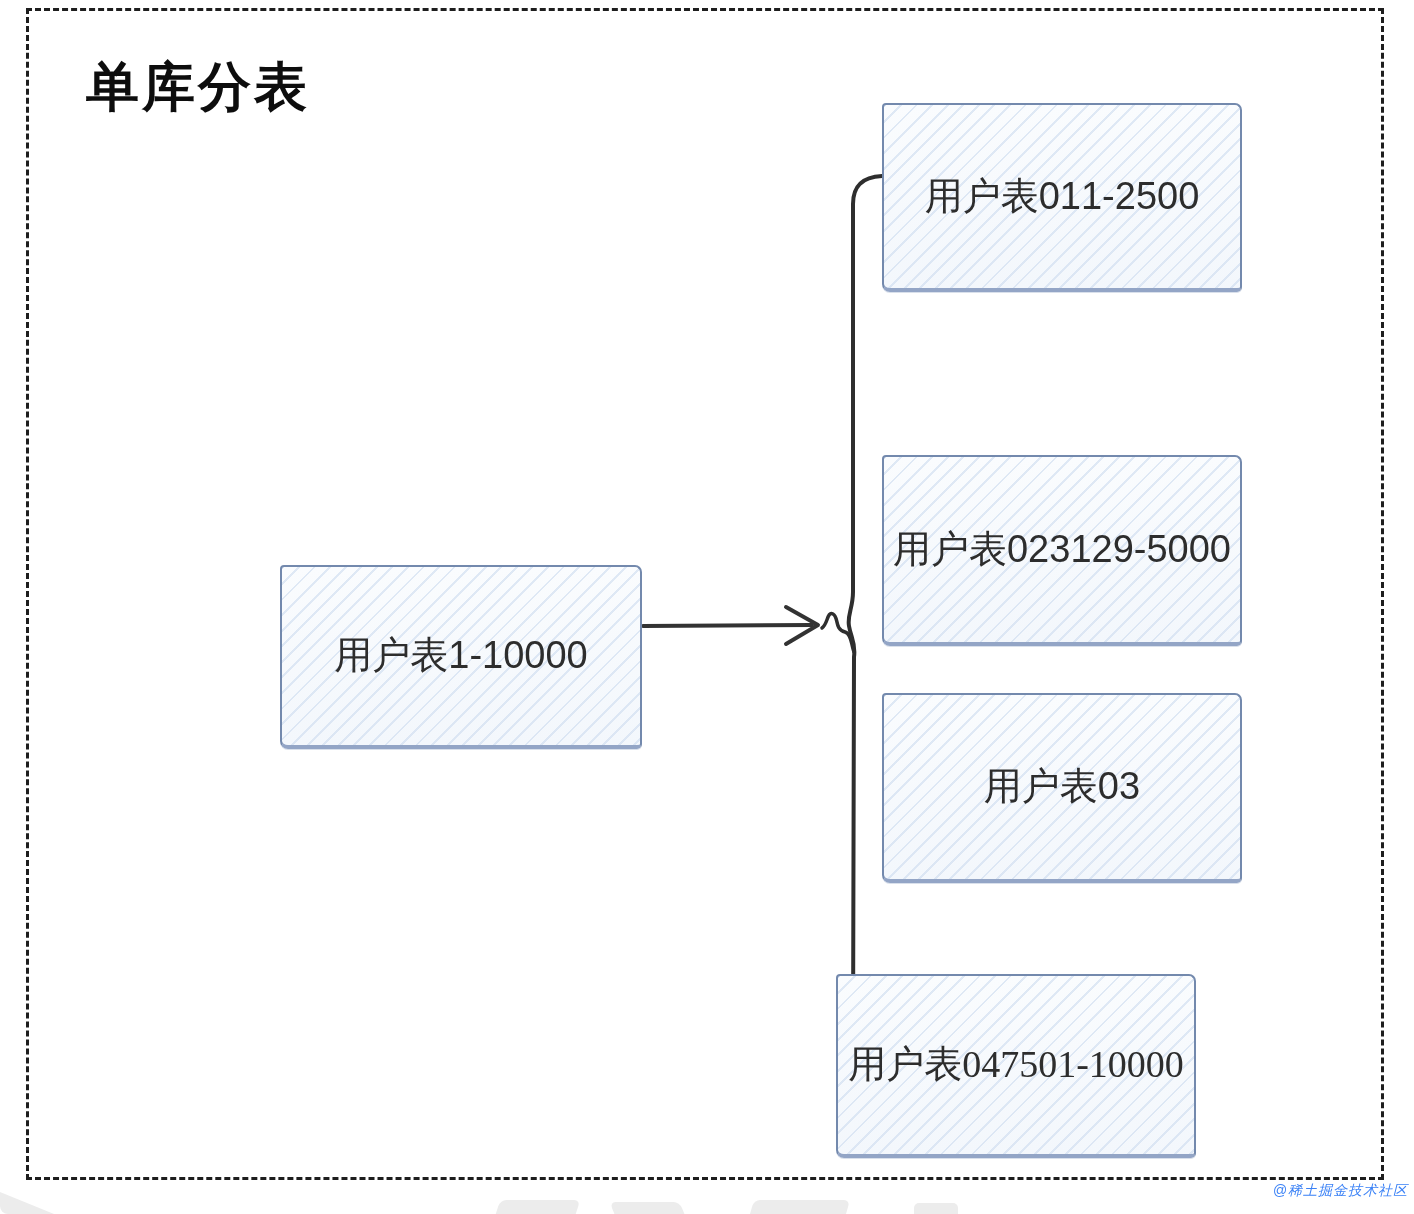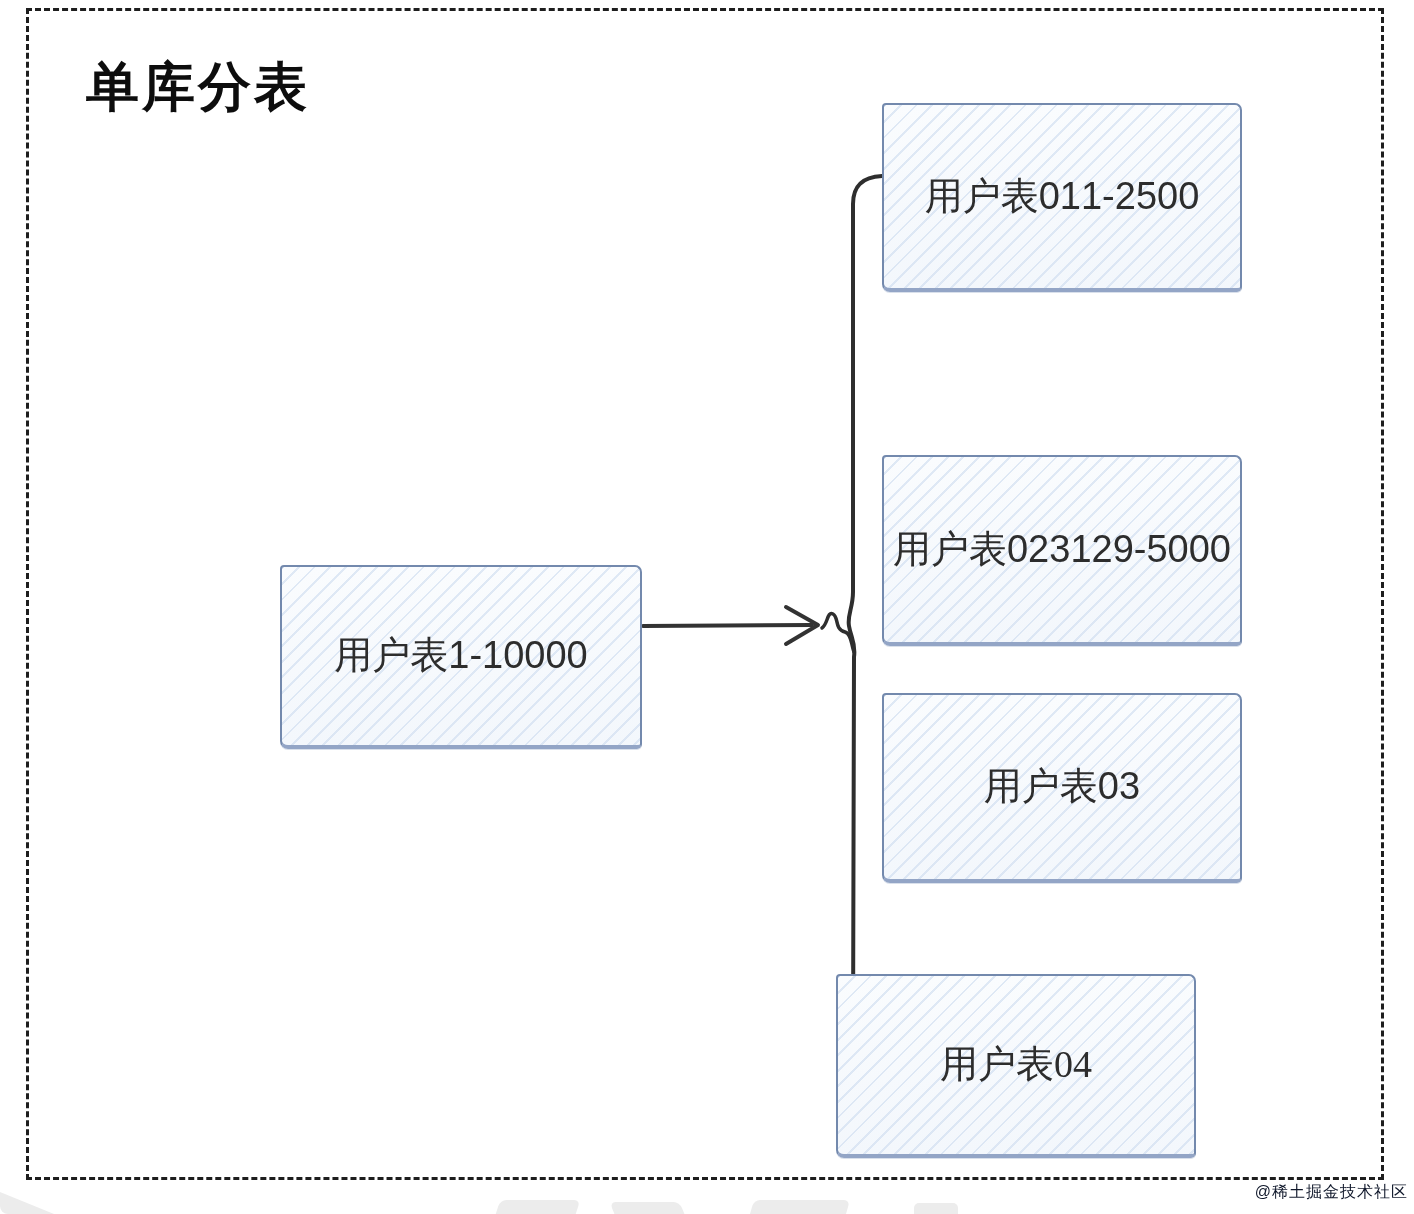--- a/index.html
+++ b/index.html
@@ -44,23 +44,24 @@
   .node-shard2{left:882px;top:415px;width:356px;height:185px;margin-top:40px;}
   .node-shard3{left:882px;top:693px;width:356px;height:184px;}
   .node-shard4{left:836px;top:974px;width:356px;height:178px;font-family:Liberation Serif, serif;}
   .connector-layer{
     position:absolute;left:0;top:0;width:1414px;height:1214px;
     pointer-events:none;
   }
   .watermark{
     position:absolute;
     right:6px;top:1182px;
-    font-size:16px;
-    color:#0f172a;
+    font-size:14px;
+    color:#3b82f6;
     letter-spacing:1px;
+    font-style:italic;
   }
   .bg-shape{position:absolute;background:#ececec;}
   .bg-shape.s1{left:0px;top:1192px;width:54px;height:22px;clip-path:polygon(0 0,100% 100%,0 100%);}
   .bg-shape.s2{left:498px;top:1200px;width:80px;height:14px;transform:skewX(-18deg);border-radius:6px 6px 0 0;}
   .bg-shape.s3{left:612px;top:1202px;width:70px;height:12px;transform:skewX(22deg);border-radius:6px 6px 0 0;}
   .bg-shape.s4{left:752px;top:1200px;width:96px;height:14px;transform:skewX(-16deg);border-radius:6px 6px 0 0;}
   .bg-shape.s5{left:914px;top:1203px;width:44px;height:11px;border-radius:5px 5px 0 0;}
 </style>
 </head>
 <body>
@@ -99,20 +100,21 @@
     <div class="node-title">用户表02</div>
     <div class="node-range">3129-5000</div>
   </div>
 
   <div class="node node-shard3">
     <div class="node-title">用户表03</div>
   </div>
 
   <div class="node node-shard4">
     <div class="node-title">用户表04</div>
+    <div class="node-range">7501-10000</div>
   </div>
 
   <div class="bg-shape s1"></div>
   <div class="bg-shape s2"></div>
   <div class="bg-shape s3"></div>
   <div class="bg-shape s4"></div>
   <div class="bg-shape s5"></div>
 
   <div class="watermark">@稀土掘金技术社区</div>
 

